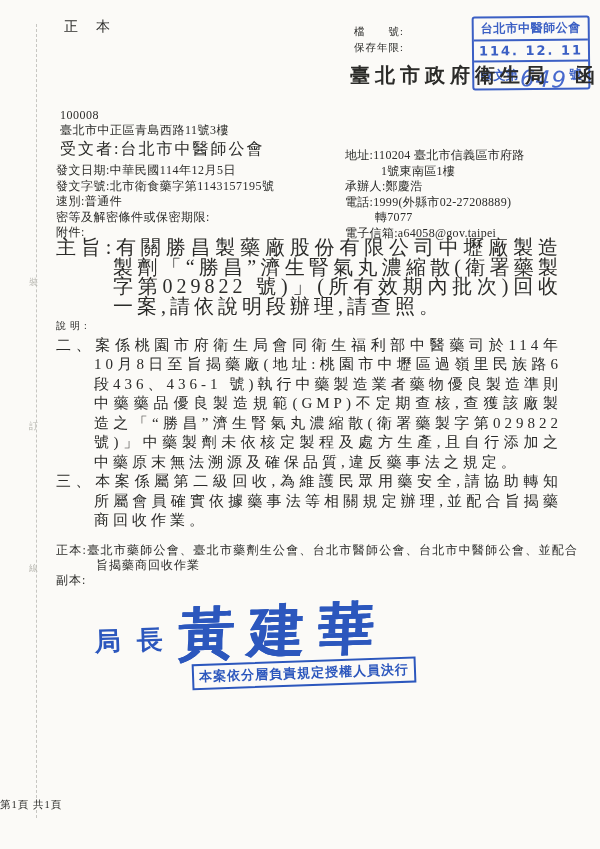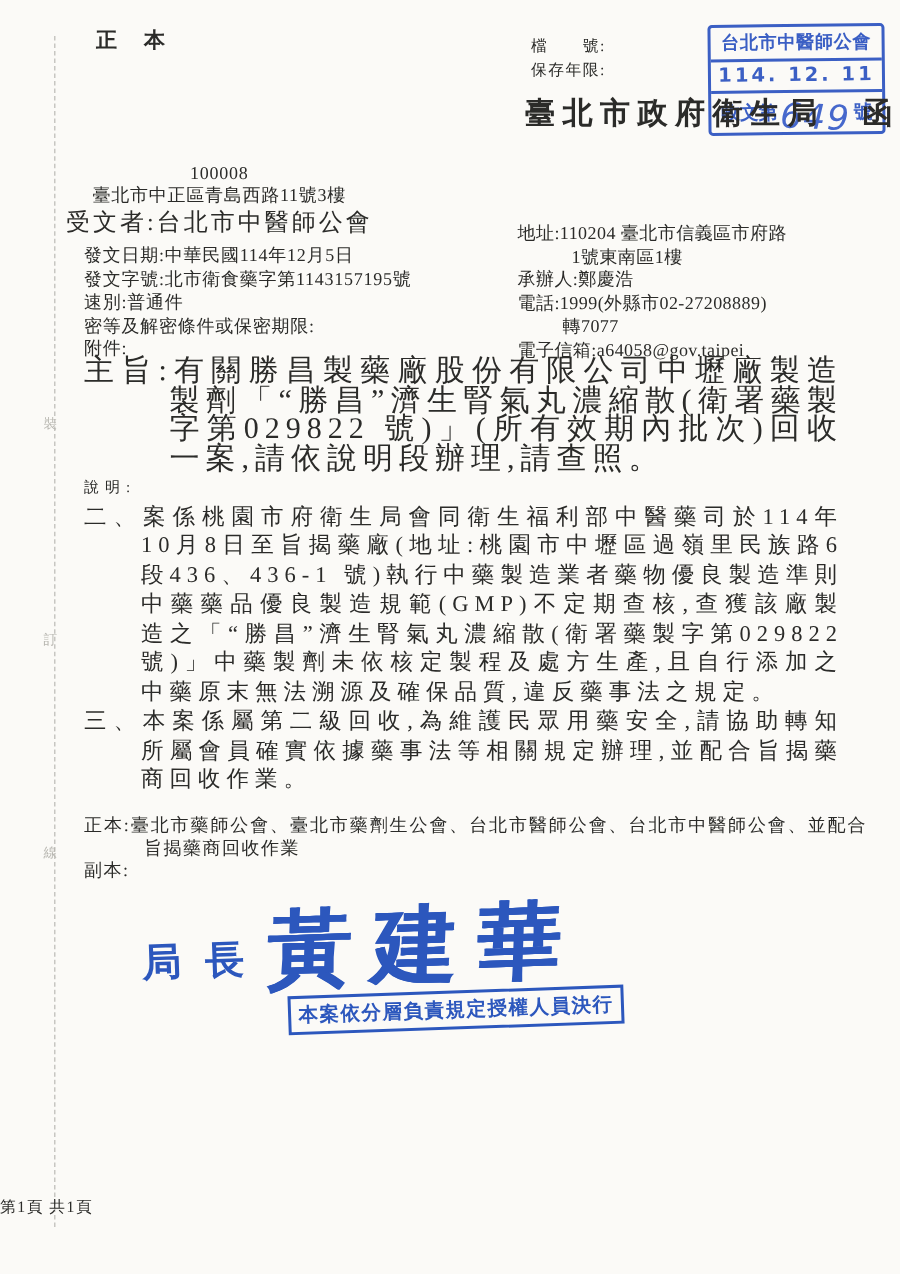--- a/index.html
+++ b/index.html
@@ -17,21 +17,21 @@
     border-left:1px dashed #c7c6c2;
   }
   .bmark{
     position:absolute;left:29px;font-size:9px;color:#b8b7b1;
     font-family:"Liberation Serif",serif;
   }
   .bm-0{top:276px;} .bm-1{top:420px;} .bm-2{top:562px;}
 
   .copy-type{
     position:absolute;left:64px;top:18px;
-    font-size:14px;letter-spacing:2px;font-weight:bold;
+    font-size:14px;letter-spacing:2px;font-weight:normal;
   }
   .file-block{
     position:absolute;left:354px;top:24px;
     font-size:10.5px;line-height:16px;letter-spacing:1px;
   }
   
   .stamp{
     position:absolute;left:472px;top:16px;width:114px;
     border:2.5px solid #3b5fc4;border-radius:3px;
     color:#3b5fc4;text-align:center;
@@ -44,21 +44,21 @@
   .stamp-hand{
     font-family:"DejaVu Sans",sans-serif;font-style:italic;font-weight:normal;
     font-size:23px;line-height:10px;color:#4668cc;
     transform:rotate(3deg) translateY(4px);margin:0 2px;letter-spacing:1px;
   }
   .title{
     position:absolute;left:0;top:62px;width:600px;margin:0;
     text-align:right;font-size:20px;font-weight:600;letter-spacing:5px;
   }
   
-  .addr-block{position:absolute;left:44px;top:108px;font-size:12px;line-height:15px;letter-spacing:0.5px;text-align:center;}
+  .addr-block{position:absolute;left:60px;top:108px;font-size:12px;line-height:15px;letter-spacing:0.5px;}
   .receiver{font-size:16px;letter-spacing:2px;margin-top:3px;font-weight:500;}
   .meta-block{position:absolute;left:56px;top:163px;font-size:12px;line-height:15.5px;letter-spacing:0.5px;}
   .contact-block{position:absolute;left:345px;top:108px;width:250px;font-size:12px;line-height:15.5px;letter-spacing:0.3px;margin-top:40px;}
   .indent1{padding-left:36px;}
   .indent2{padding-left:30px;}
   
   .doc-body{position:absolute;left:56px;top:238px;width:506px;}
   .doc-body p{margin:0;}
   .para{
     font-size:20px;line-height:19.5px;letter-spacing:4px;

